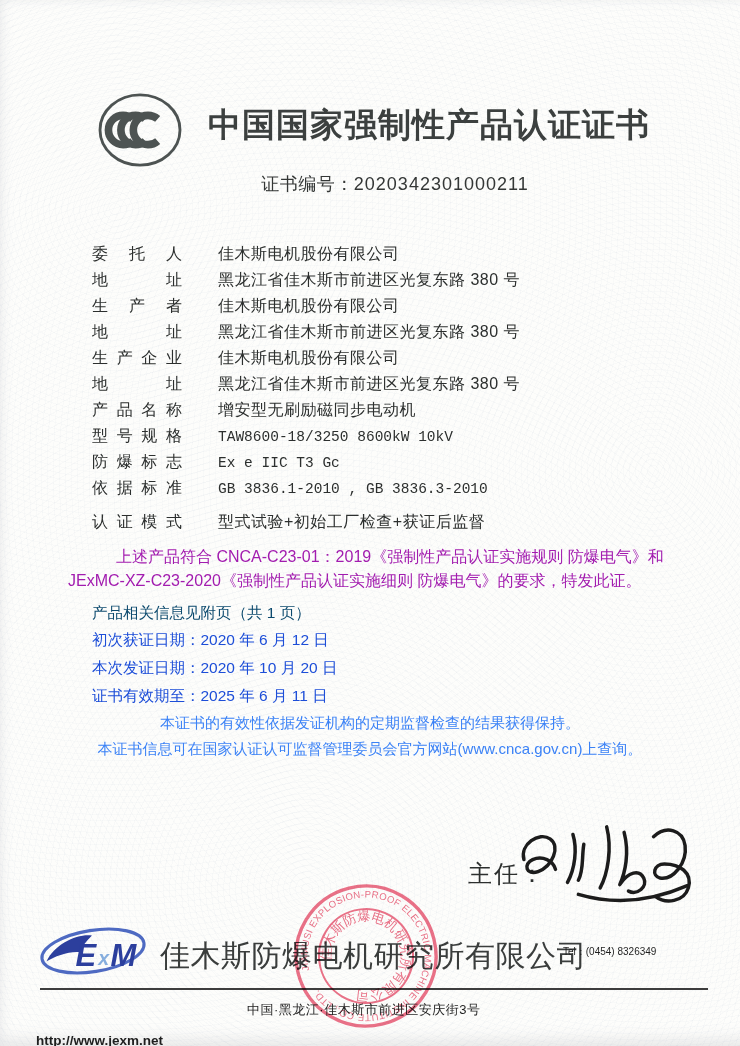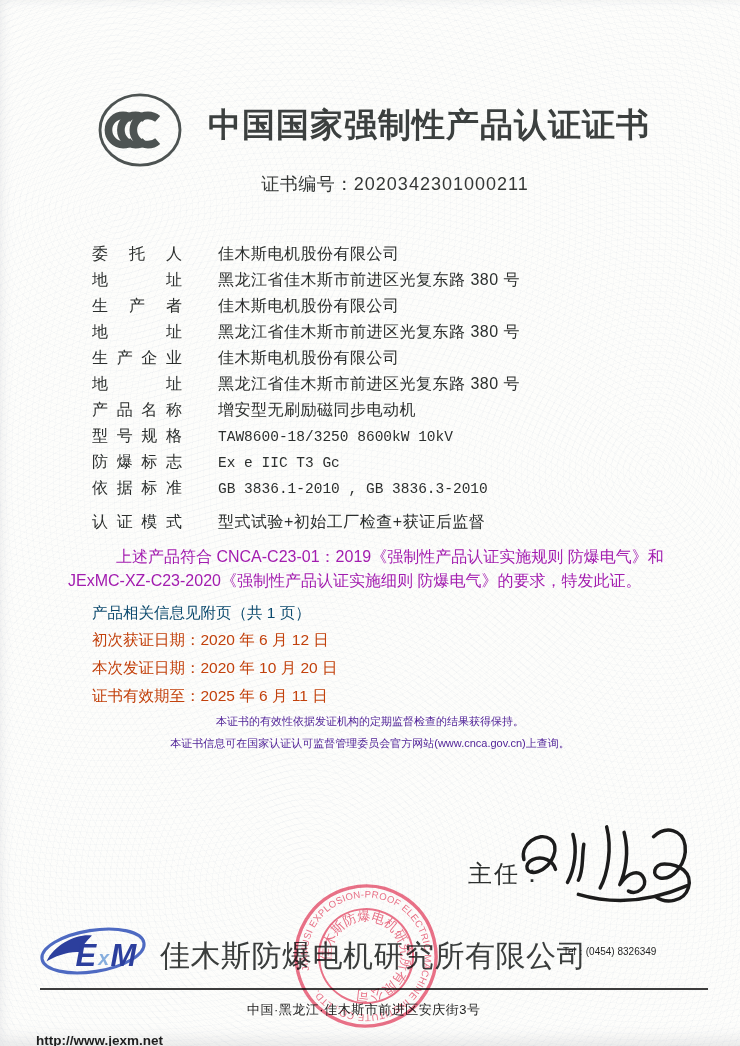--- a/index.html
+++ b/index.html
@@ -35,24 +35,24 @@
            -moz-text-align-last:justify;color:#2c2f2e;vertical-align:top;}
   .f-value{margin-left:36px;color:#2c2f2e;letter-spacing:.5px;}
   .f-value.mono{font-family:"Liberation Mono","DejaVu Sans Mono",monospace;
                 font-size:14.5px;letter-spacing:0;}
   
   .statement{left:68px;top:545px;width:585px;font-size:16px;line-height:24px;color:#a21caf;}
   .statement .l1{text-indent:48px;white-space:nowrap;}
   .statement .l2{white-space:nowrap;}
   
   .attach{left:92px;top:603px;font-size:15.5px;color:#0c4a6e;}
-  .dates{left:92px;top:630px;font-size:15.5px;color:#c2410c;}
+  .dates{left:92px;top:630px;font-size:15.5px;color:#1d4ed8;}
   .dates div{height:28px;white-space:nowrap;}
   
-  .notes{left:30px;top:714px;width:680px;text-align:center;font-size:11px;color:#4c1d95;}
+  .notes{left:30px;top:714px;width:680px;text-align:center;font-size:15px;color:#3b82f6;}
   .notes .n2{margin-top:7px;white-space:nowrap;}
   
   .sig-label{left:468px;top:858px;font-size:24px;letter-spacing:2px;color:#2c2f2e;}
   .sig-svg{left:513px;top:816px;width:195px;height:98px;}
   
   .stamp{left:291px;top:881px;width:150px;height:150px;opacity:.82;
          mix-blend-mode:multiply;transform:rotate(-14deg);z-index:5;}
   
   .jexm{left:34px;top:919px;width:118px;height:64px;}
   .issuer-name{left:160px;top:936px;font-size:30px;color:#3a3d3c;letter-spacing:.5px;

